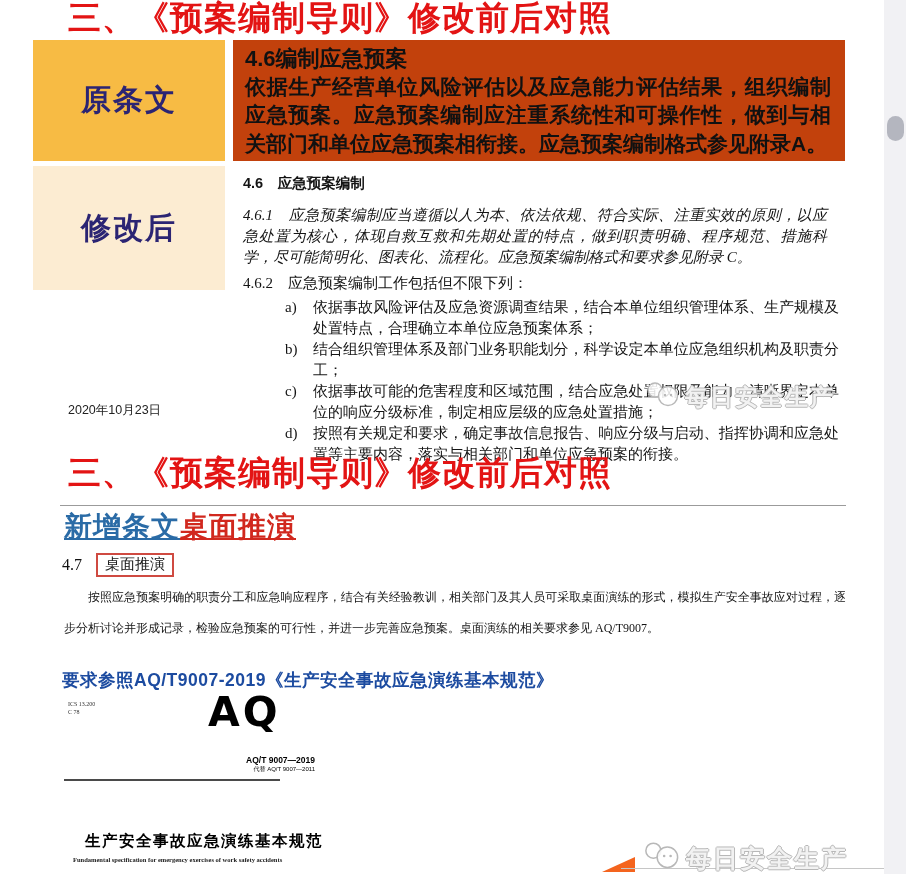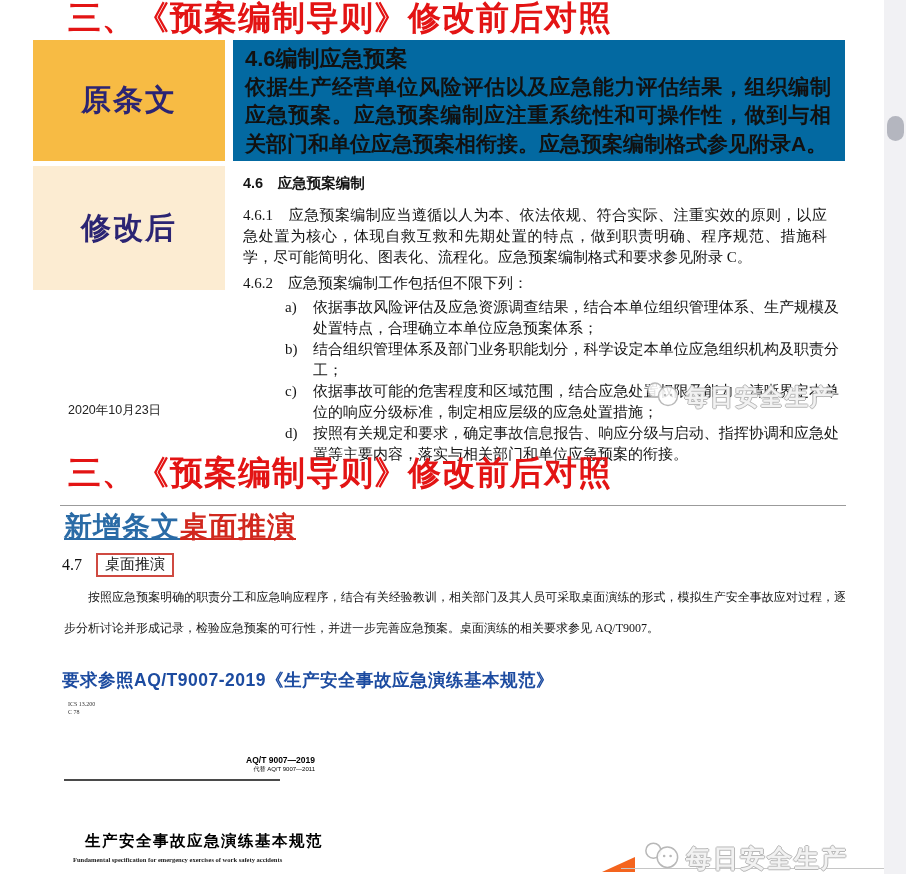--- a/index.html
+++ b/index.html
@@ -12,30 +12,30 @@
   .t1{top:-4px;}
   .t2{top:451px;}
 
   
   .cmp-table{position:absolute;left:33px;top:40px;width:812px;}
   .cmp-row{display:flex;gap:8px;}
   .cell-label{width:192px;flex:none;display:flex;align-items:center;justify-content:center;
               color:#2b2473;font-weight:bold;font-size:30px;letter-spacing:2px;}
   .row-orig{height:121px;}
   .row-orig .cell-label{background:#f7bb44;}
-  .row-orig .cell-content{flex:1;background:#0369a1;padding:5px 14px 0 12px;}
+  .row-orig .cell-content{flex:1;background:#c2410c;padding:5px 14px 0 12px;}
   .orig-heading{font-size:22px;font-weight:bold;line-height:1.25;}
   .orig-body{font-size:21px;font-weight:600;line-height:1.38;text-align:justify;}
   .row-rev{margin-top:5px;}
   .row-rev .cell-label{background:#fcecd2;height:124px;align-self:flex-start;}
   .rev-content{flex:1;background:#fff;padding:1px 6px 0 10px;
                font-family:"Liberation Serif",serif;font-size:15px;color:#141414;}
   .rev-h{font-family:"Liberation Sans",sans-serif;font-weight:bold;font-size:14.5px;
          margin:7px 0 12px 0;}
-  .rev-p{line-height:21px;text-align:justify;margin:0 12px 5px 0;}
+  .rev-p{line-height:21px;text-align:justify;margin:0 12px 5px 0;font-style:italic;}
   .rev-p2{line-height:21px;margin:0;}
   .rev-items{list-style:none;margin:3px 0 0 0;padding:0 0 0 42px;}
   .rev-items li{display:flex;line-height:21px;text-align:justify;}
   .rev-items .m{width:28px;flex:none;}
   .rev-items .t{flex:1;}
 
   .date-stamp{position:absolute;left:68px;top:402px;font-size:12.5px;color:#222;}
 
   
   .wm{position:absolute;display:flex;align-items:center;gap:5px;font-weight:bold;
@@ -157,20 +157,21 @@
   </div>
 
   <div class="s2-para">按照应急预案明确的职责分工和应急响应程序，结合有关经验教训，相关部门及其人员可采取桌面演练的形式，模拟生产安全事故应对过程，逐步分析讨论并形成记录，检验应急预案的可行性，并进一步完善应急预案。桌面演练的相关要求参见 AQ/T9007。</div>
 
   <div class="s2-ref">要求参照AQ/T9007-2019《生产安全事故应急演练基本规范》</div>
 
   <div class="cov-ics">
     <div>ICS 13.200</div>
     <div>C 78</div>
   </div>
+  <div class="cov-aq">AQ</div>
   <div class="cov-code">
     <div class="c1">AQ/T 9007—2019</div>
     <div class="c2">代替 AQ/T 9007—2011</div>
   </div>
   <div class="cov-hr"></div>
   <div class="cov-title-cn">生产安全事故应急演练基本规范</div>
   <div class="cov-title-en">Fundamental specification for emergency exercises of work safety accidents</div>
 
   <div class="swoosh"></div>
   <div class="bottom-line"></div>

